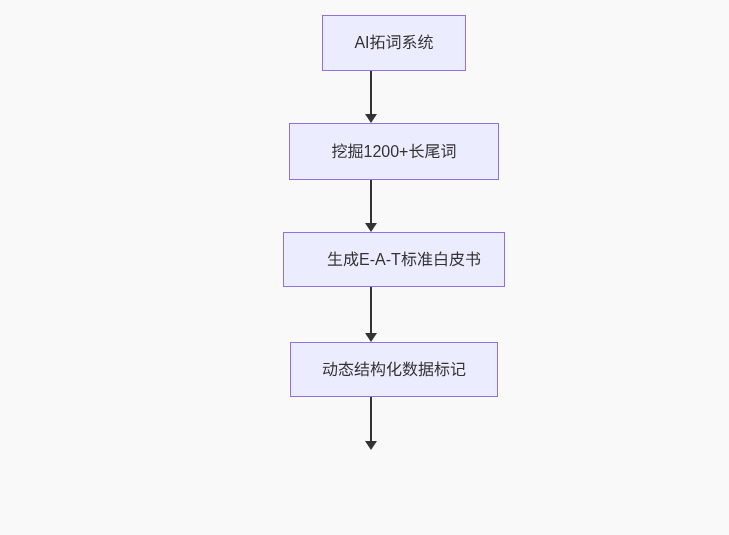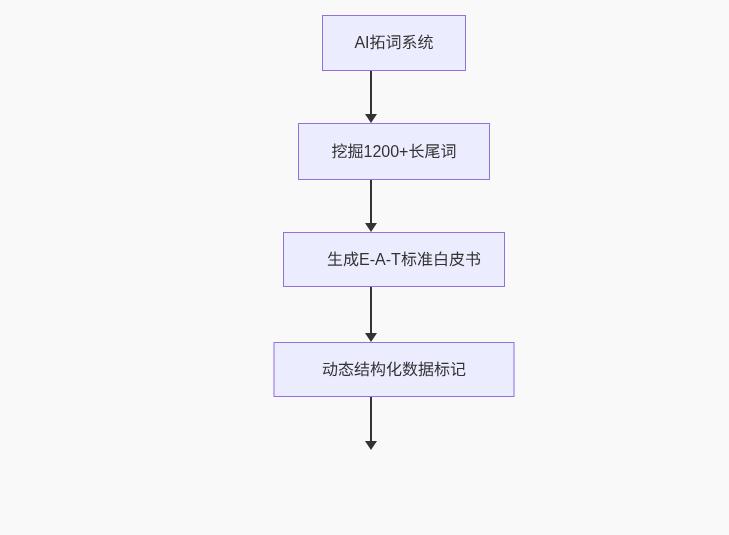--- a/index.html
+++ b/index.html
@@ -68,39 +68,39 @@
 
   <div class="node" style="top:15px; width:144px; height:56px;">
     <span>AI拓词系统</span>
   </div>
 
   <div class="edge" style="top:71px; height:52px;">
     <span class="edge-line"></span>
     <span class="edge-head"></span>
   </div>
 
-  <div class="node" style="top:123px; width:192px; height:57px;">
+  <div class="node" style="top:123px; width:210px; height:57px;">
     <span>挖掘1200+长尾词</span>
   </div>
 
   <div class="edge" style="top:180px; height:52px;">
     <span class="edge-line"></span>
     <span class="edge-head"></span>
   </div>
 
   <div class="node" style="top:232px; width:222px; height:55px;padding-left:20px;">
     <span>生成E-A-T标准白皮书</span>
   </div>
 
   <div class="edge" style="top:287px; height:55px;">
     <span class="edge-line"></span>
     <span class="edge-head"></span>
   </div>
 
-  <div class="node" style="top:342px; width:241px; height:55px;">
+  <div class="node" style="top:342px; width:208px; height:55px;">
     <span>动态结构化数据标记</span>
   </div>
 
   <div class="edge" style="top:397px; height:53px;">
     <span class="edge-line"></span>
     <span class="edge-head"></span>
   </div>
 
 
 </div>

